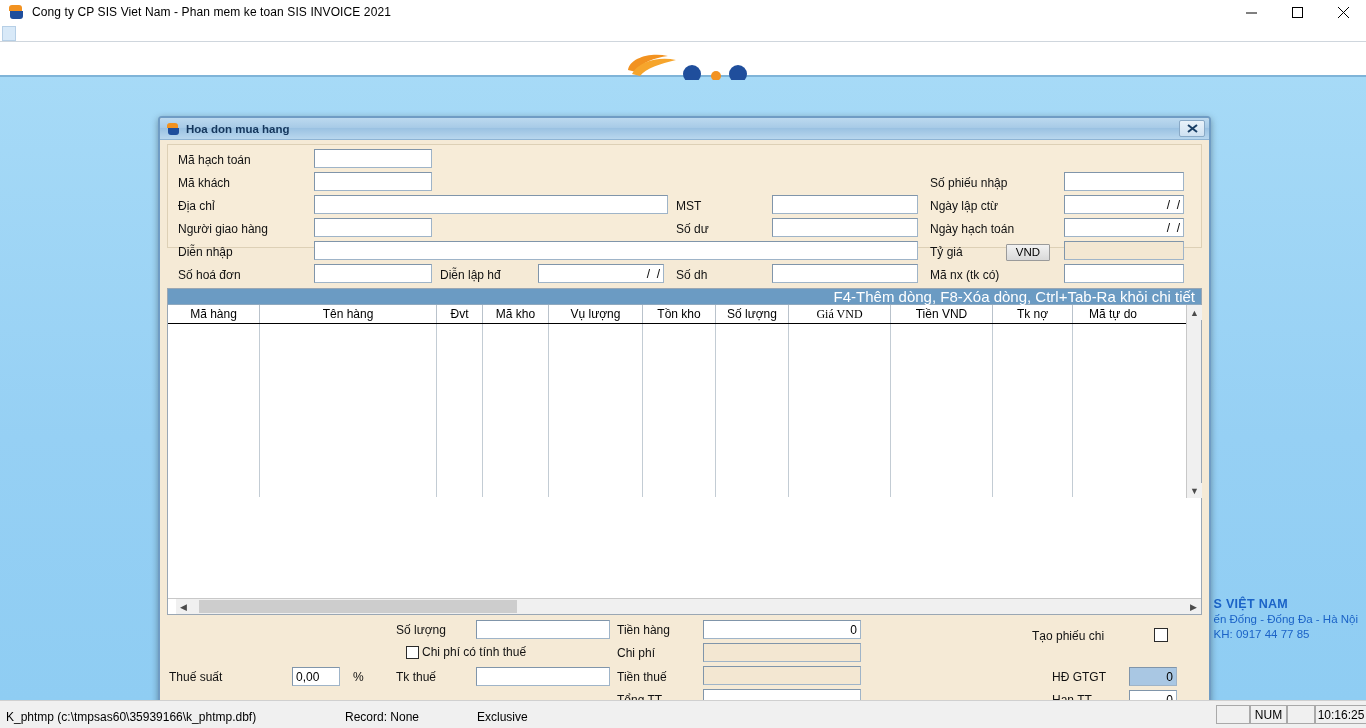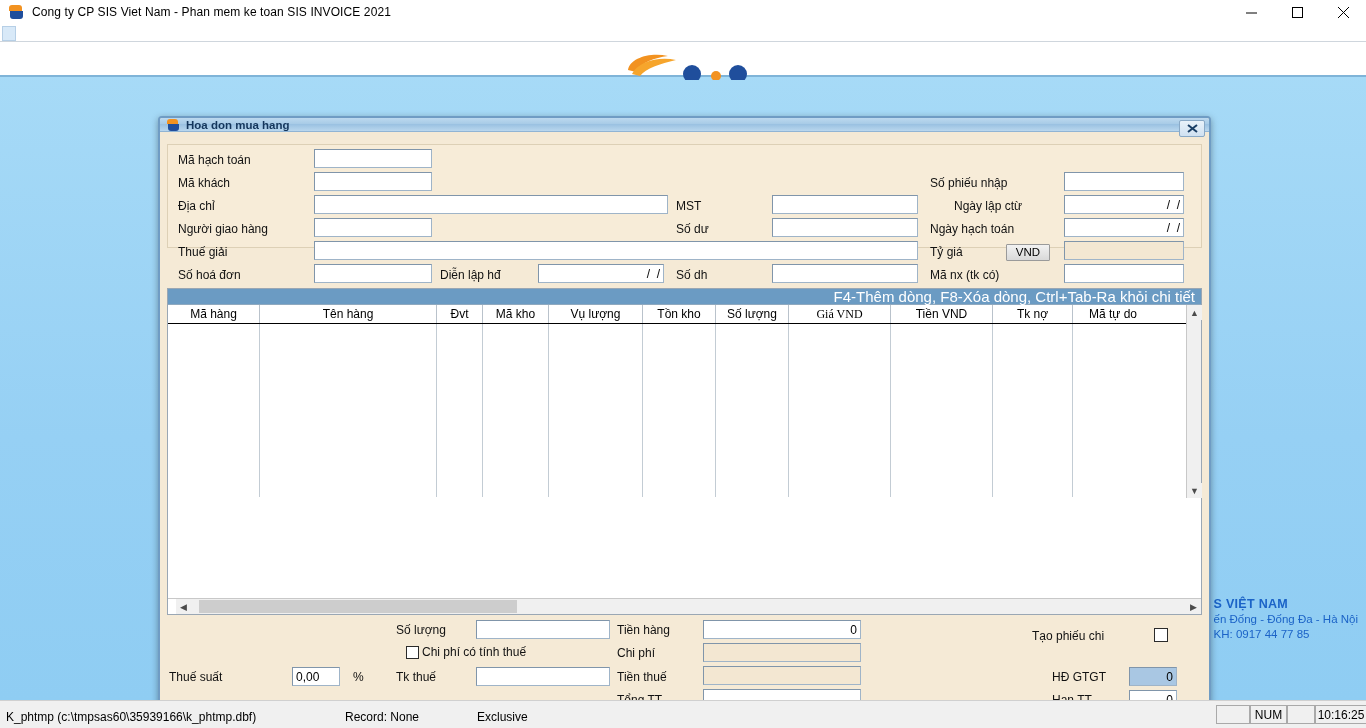--- a/index.html
+++ b/index.html
@@ -86,21 +86,21 @@
   
   #invoice-dialog {
     position: absolute; left: 158px; top: 74px;
     width: 1053px; height: 592px;
     border: 2px solid #6f9cc4;
     border-radius: 4px 4px 0 0;
     background: #f3e9d5;
     box-shadow: 0 2px 7px rgba(0,0,0,.35);
   }
   #dialog-titlebar {
-    height: 14px;
+    height: 22px;
     background: linear-gradient(180deg,#bcd9ef 0%, #a8cbe7 45%, #9bc2e2 50%, #b9d7ee 100%);
     border-bottom: 1px solid #8fb4d4;
     display: flex; align-items: center; position: relative;
     border-radius: 2px 2px 0 0;
     text-align: center;
   }
   #dialog-titlebar .dlg-icon {
     width: 14px; height: 14px; margin-left: 6px; margin-right: 6px;
     position: relative; flex: none;
   }
@@ -298,42 +298,42 @@
       </div>
 
       <div id="dialog-body">
 
         <div id="header-form">
 
           <span class="fld-label" style="left:10px; top:8px;">Mã hạch toán</span>
           <span class="fld-label" style="left:10px; top:31px;">Mã khách</span>
           <span class="fld-label" style="left:10px; top:54px;">Địa chỉ</span>
           <span class="fld-label" style="left:10px; top:77px;">Người giao hàng</span>
-          <span class="fld-label" style="left:10px; top:100px;">Thuế giải</span>
+          <span class="fld-label" style="left:10px; top:100px;">Diễn nhập</span>
           <span class="fld-label" style="left:10px; top:123px;">Số hoá đơn</span>
 
           <input class="txt" style="left: 146px; top: 4px; width: 118px;" value="">
           <input class="txt" style="left: 146px; top: 27px; width: 118px;" value="">
           <input class="txt" style="left: 146px; top: 50px; width: 354px;" value="">
           <input class="txt" style="left: 146px; top: 73px; width: 118px;" value="">
           <input class="txt" style="left: 146px; top: 96px; width: 604px;" value="">
           <input class="txt" style="left: 146px; top: 119px; width: 118px;" value="">
 
           <span class="fld-label" style="left:272px; top:123px;">Diễn lập hđ</span>
           <input class="txt right" style="left: 370px; top: 119px; width: 126px;" value="  /  /">
 
           <span class="fld-label" style="left:508px; top:54px;">MST</span>
           <span class="fld-label" style="left:508px; top:77px;">Số dư</span>
           <span class="fld-label" style="left:508px; top:123px;">Số dh</span>
           <input class="txt" style="left: 604px; top: 50px; width: 146px;" value="">
           <input class="txt" style="left: 604px; top: 73px; width: 146px;" value="">
           <input class="txt" style="left: 604px; top: 119px; width: 146px;" value="">
 
           <span class="fld-label" style="left:762px; top:31px;">Số phiếu nhập</span>
-          <span class="fld-label" style="left:762px; top:54px;margin-left:24px;">Ngày lập ctừ</span>
+          <span class="fld-label" style="left:762px; top:54px;">Ngày lập ctừ</span>
           <span class="fld-label" style="left:762px; top:77px;">Ngày hạch toán</span>
           <span class="fld-label" style="left:762px; top:100px;">Tỷ giá</span>
           <span class="fld-label" style="left:762px; top:123px;">Mã nx (tk có)</span>
 
           <span class="vnd-btn" style="left:838px; top:99px;">VND</span>
 
           <input class="txt" style="left: 896px; top: 27px; width: 120px;" value="">
           <input class="txt right" style="left: 896px; top: 50px; width: 120px;" value="  /  /">
           <input class="txt right" style="left: 896px; top: 73px; width: 120px;" value="  /  /">
           <input class="txt readonly" style="left: 896px; top: 96px; width: 120px;" readonly="" value="">

